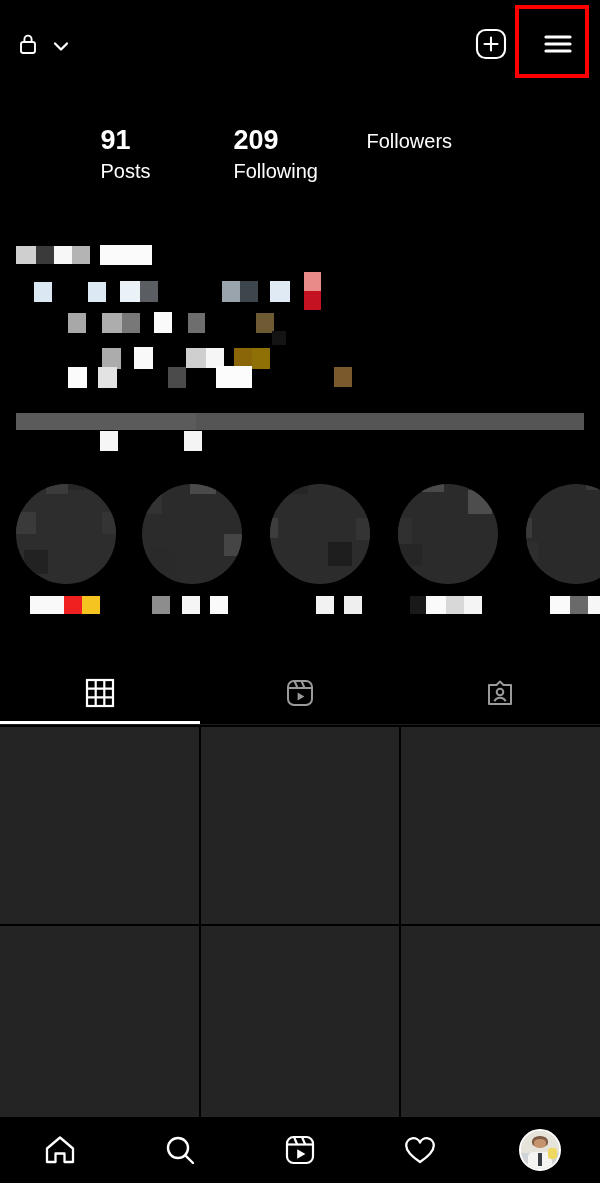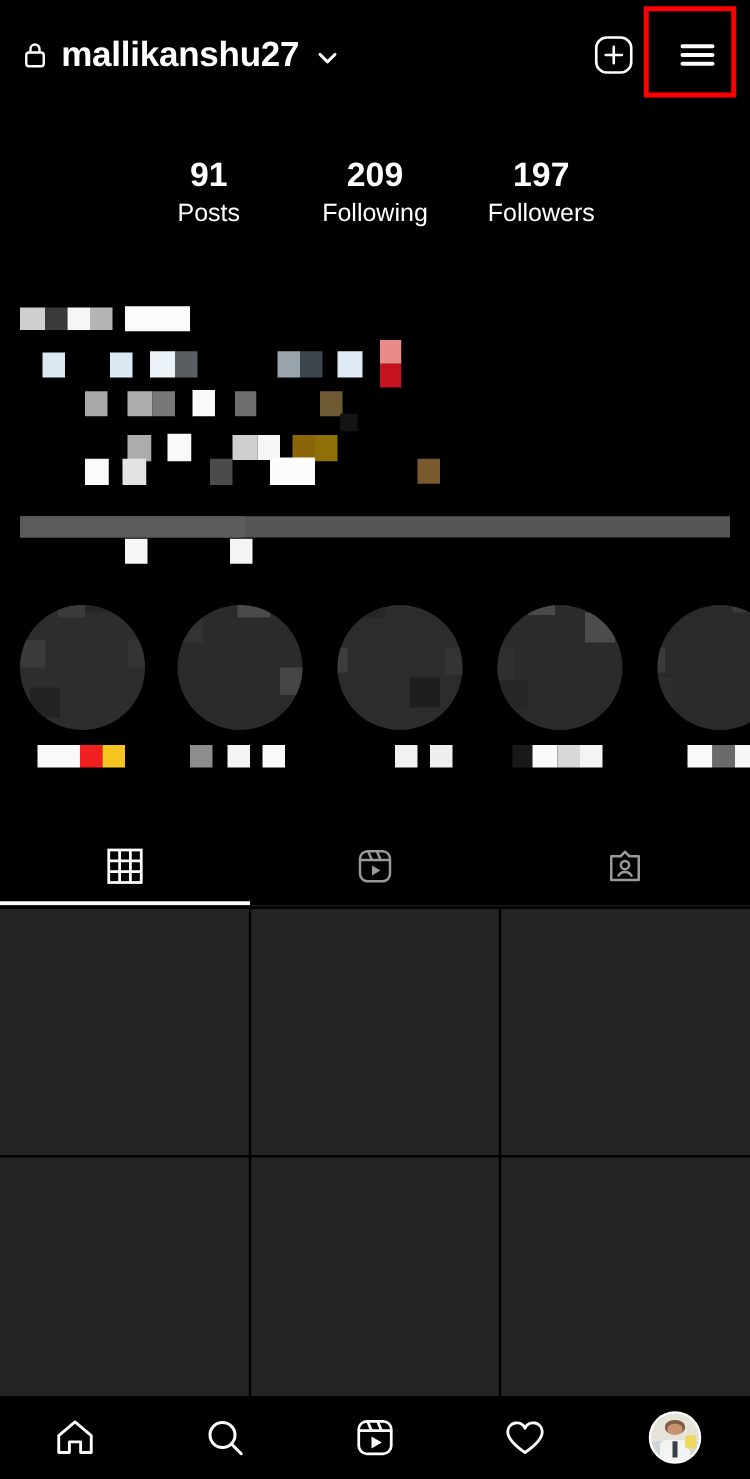--- a/index.html
+++ b/index.html
@@ -34,21 +34,21 @@
   .redbox {
     position:absolute; left:515px; top:5px; width:74px; height:73px;
     border:4px solid #fe0000; pointer-events:none;
   }
 
   
   .stats {
     position:absolute; left:0; top:126px; width:600px;
     display:flex; justify-content:center; gap:0;
   }
-  .stat { width:133px; text-align:center; }
+  .stat { width:133px; text-align:left; }
   .stat-num { color:#fff; font-size:27px; font-weight:bold; line-height:1.1; }
   .stat-label { color:#fff; font-size:20px; line-height:1.5; font-weight:400; }
 
   
   .bio { position:absolute; left:0; top:238px; width:600px; height:160px; }
   .px { position:absolute; }
 
   
   .action-bar {
     position:absolute; left:16px; top:413px; width:568px; height:17px;
@@ -112,21 +112,20 @@
 <div class="screen">
 
   <div class="header">
     <div class="user-block">
       <span class="lock-icon">
         <svg viewBox="0 0 20 24" width="20" height="24" fill="none" stroke="#ffffff" stroke-width="1.9">
           <rect x="3" y="10" width="14" height="11" rx="2.2"></rect>
           <path d="M6.4 10V7.2a3.6 3.6 0 0 1 7.2 0V10"></path>
         </svg>
       </span>
-      <span class="username">mallikanshu27</span>
       <span class="chevron">
         <svg viewBox="0 0 20 20" width="20" height="20" fill="none" stroke="#ffffff" stroke-width="2.3" stroke-linecap="round" stroke-linejoin="round">
           <path d="M4 7.5 L10 13.5 L16 7.5"></path>
         </svg>
       </span>
     </div>
 
     <div class="header-spacer"></div>
 
     <div class="header-actions">
@@ -151,21 +150,20 @@
   <div class="stats">
     <div class="stat">
       <div class="stat-num">91</div>
       <div class="stat-label">Posts</div>
     </div>
     <div class="stat">
       <div class="stat-num">209</div>
       <div class="stat-label">Following</div>
     </div>
     <div class="stat">
-      <div class="stat-num">197</div>
       <div class="stat-label">Followers</div>
     </div>
   </div>
 
   <div class="bio" id="bio-layer">
       <div class="px" style="left: 16px; top: 8px; width: 20px; height: 18px; background: rgb(207, 207, 207);"></div>
       <div class="px" style="left: 36px; top: 8px; width: 18px; height: 18px; background: rgb(58, 58, 58);"></div>
       <div class="px" style="left: 54px; top: 8px; width: 18px; height: 18px; background: rgb(247, 247, 247);"></div>
       <div class="px" style="left: 72px; top: 8px; width: 18px; height: 18px; background: rgb(180, 180, 180);"></div>
       <div class="px" style="left: 100px; top: 7px; width: 52px; height: 20px; background: rgb(251, 251, 251);"></div>

